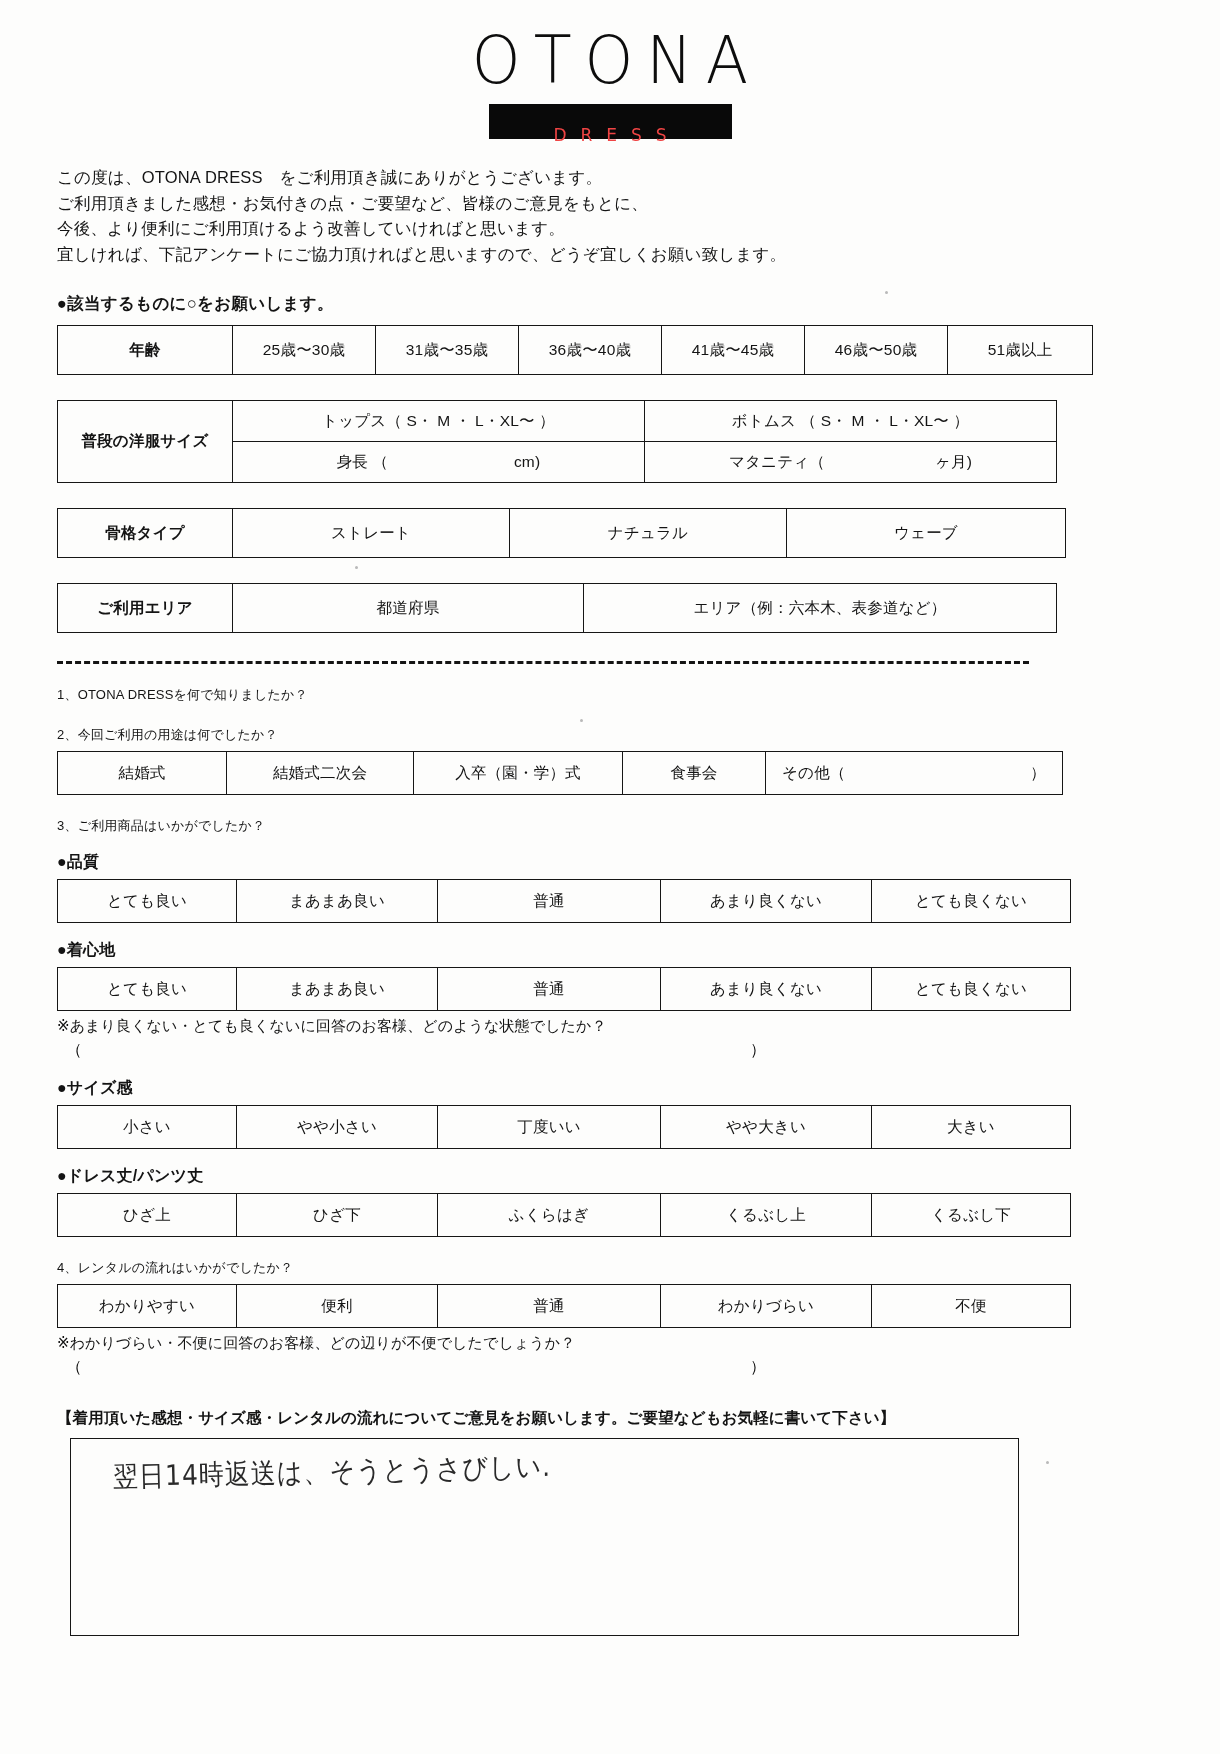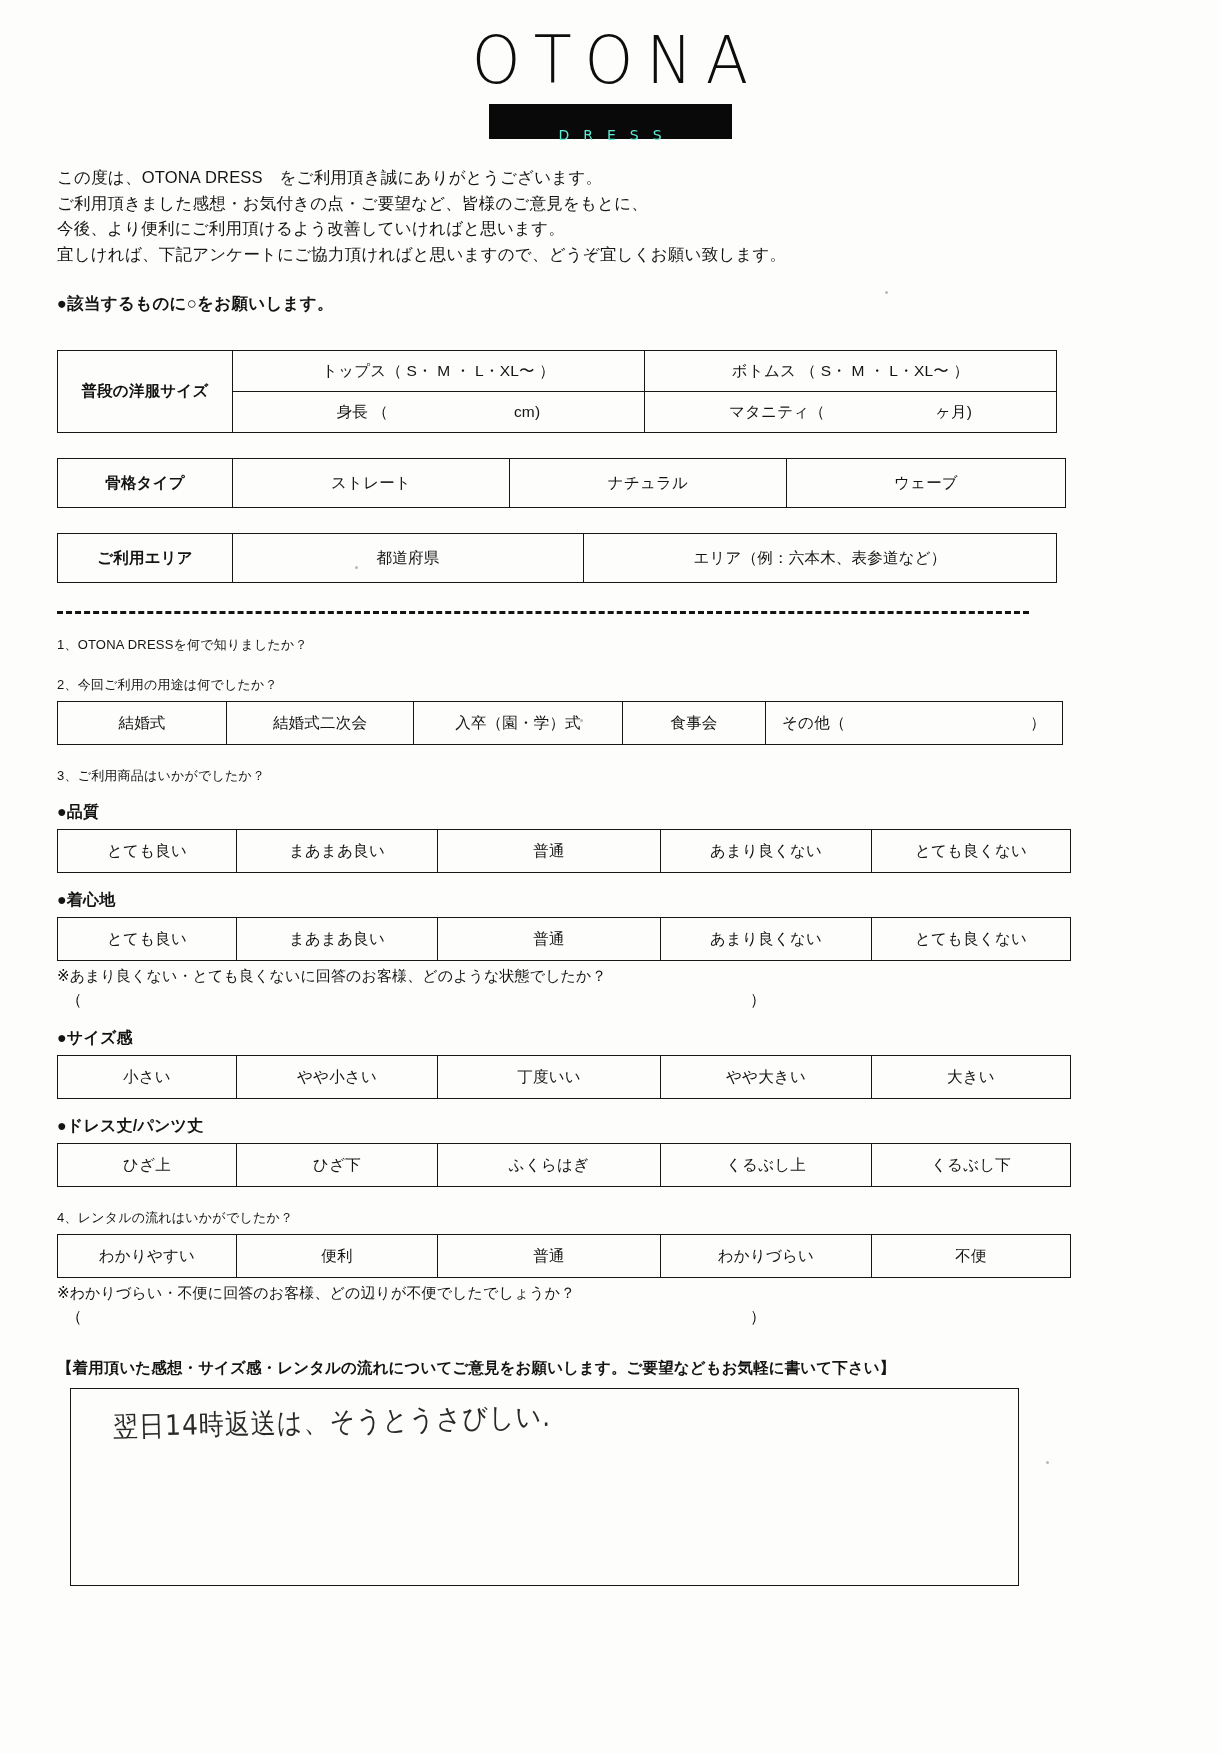--- a/index.html
+++ b/index.html
@@ -36,23 +36,23 @@
   .logo-dress-bar{
     margin:12px auto 0;
     width:243px;
     height:35px;
     background:#090909;
     display:flex;
     align-items:center;
     justify-content:center;
   }
   .logo-dress{
-    color:#5eead4;
+    color:#ef4444;
     font-family:"DejaVu Sans",sans-serif;
-    font-size:14px;
+    font-size:17px;
     letter-spacing:14px;
     padding-left:14px;
     font-weight:400;
     margin-top:26px;
   }
 
   
   .intro{
     margin:26px 0 0 57px;
     font-size:16.5px;
@@ -159,20 +159,33 @@
 
   <div class="intro">
     <div>この度は、OTONA DRESS　をご利用頂き誠にありがとうございます。</div>
     <div>ご利用頂きました感想・お気付きの点・ご要望など、皆様のご意見をもとに、</div>
     <div>今後、より便利にご利用頂けるよう改善していければと思います。</div>
     <div>宜しければ、下記アンケートにご協力頂ければと思いますので、どうぞ宜しくお願い致します。</div>
   </div>
 
   <div class="section-head">●該当するものに○をお願いします。</div>
 
+  <table class="frm">
+    <tbody>
+        <tr>
+      <td class="lbl" style="width:166px;height:48px;">年齢</td>
+      <td style="width:134px;">25歳〜30歳</td>
+      <td style="width:134px;">31歳〜35歳</td>
+      <td style="width:134px;">36歳〜40歳</td>
+      <td style="width:134px;">41歳〜45歳</td>
+      <td style="width:134px;">46歳〜50歳</td>
+      <td style="width:136px;">51歳以上</td>
+    </tr>
+  </tbody>
+    </table>
 
   <div class="tbl-gap"></div>
 
   <table class="frm">
     <tbody>
         <tr>
       <td class="lbl" rowspan="2" style="width:166px;">普段の洋服サイズ</td>
       <td style="width:403px;height:40px;margin-left:44px;">トップス（ S・ M ・ L・XL〜 ）</td>
       <td style="width:403px;">ボトムス （ S・ M ・ L・XL〜 ）</td>
     </tr>

